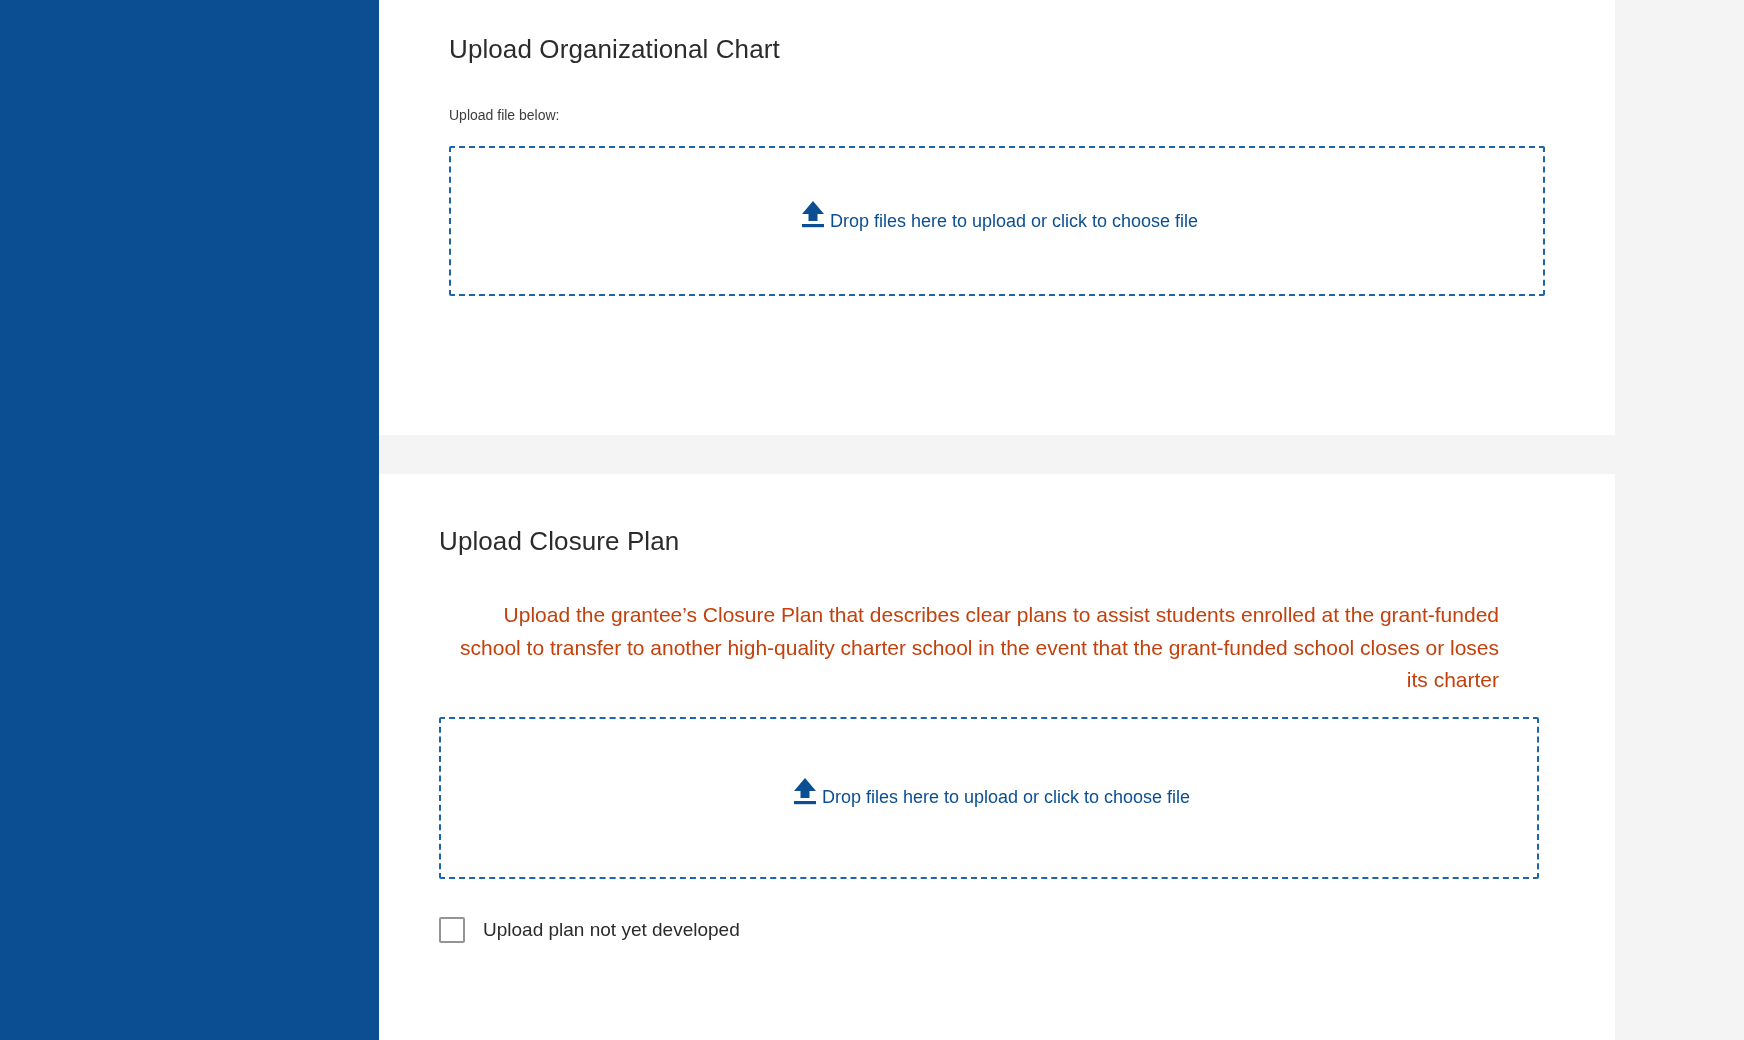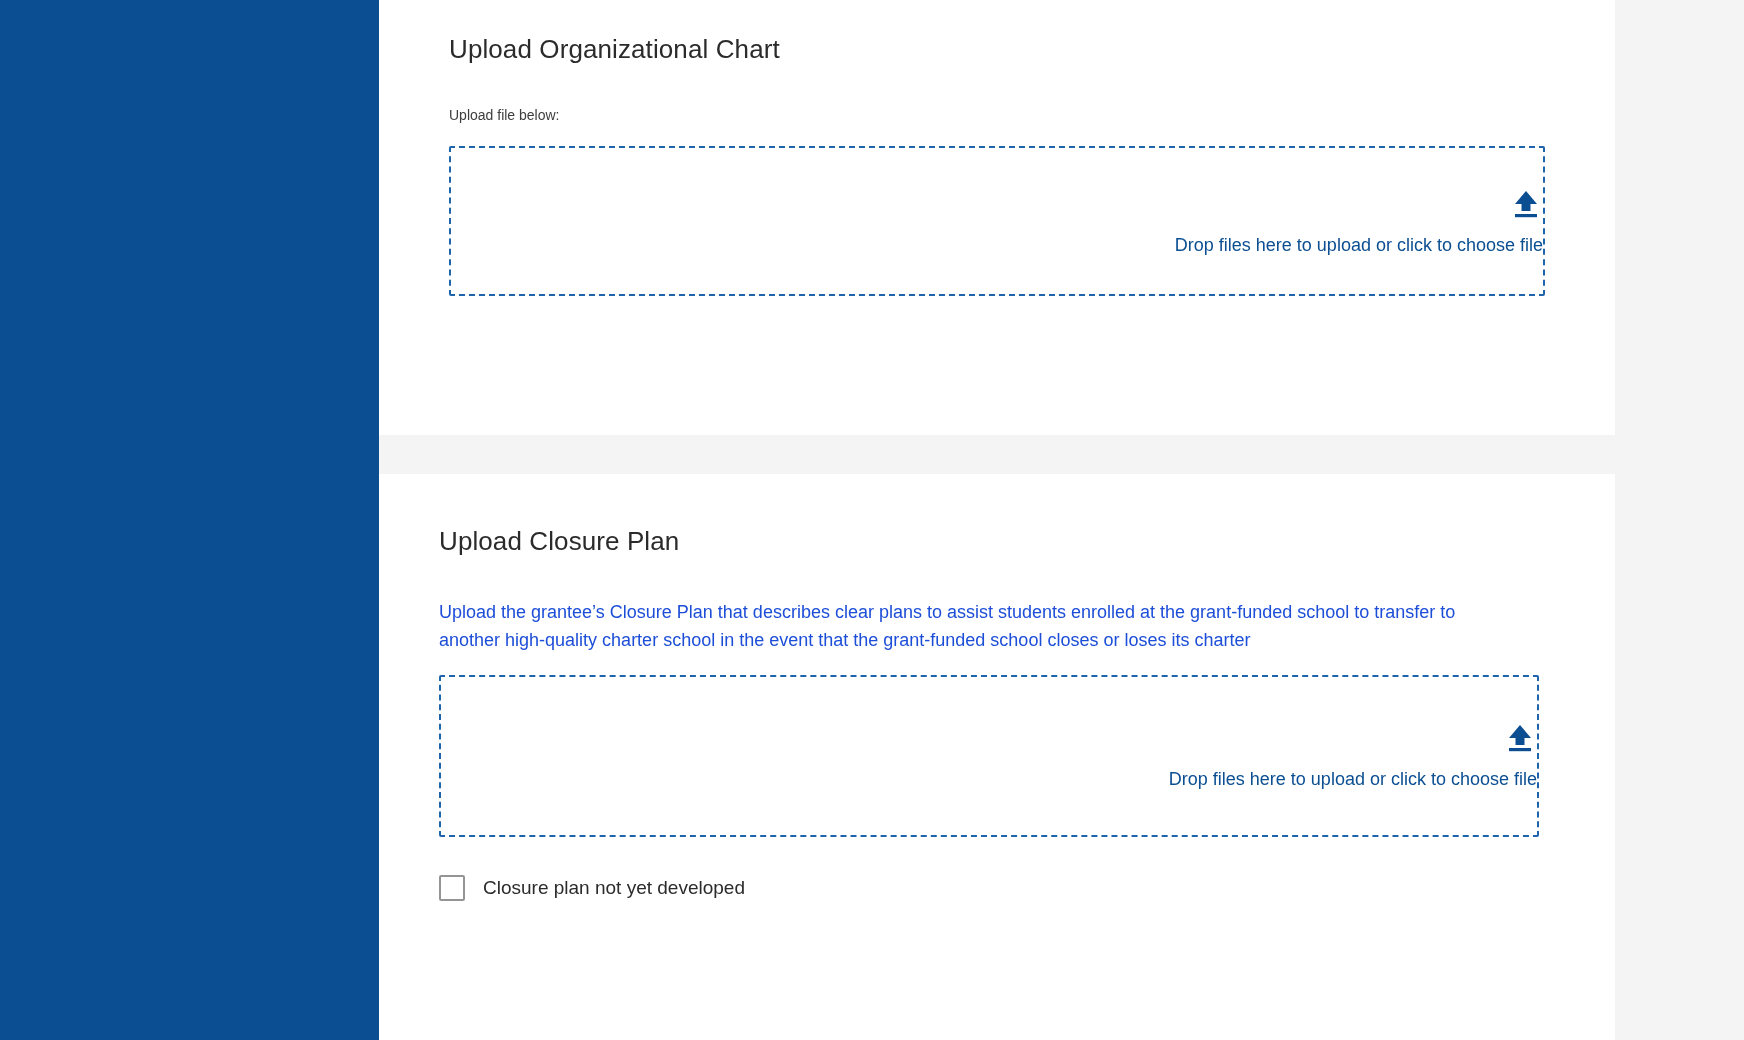--- a/index.html
+++ b/index.html
@@ -65,34 +65,35 @@
   .card-closure .card-title {
     margin-bottom: 42px;
   }
   .field-label {
     font-size: 14px;
     color: #3d3d3d;
     margin-bottom: 20px;
     line-height: 1.5;
   }
   .desc {
-    font-size: 18px;
-    color: #1d4ed8;
+    font-size: 21px;
+    color: #c2410c;
     line-height: 1.55;
     margin-bottom: 20px;
     max-width: 1060px;
+    text-align: right;
   }
 
   .dropzone {
     border: 2px dashed #1e64ab;
     border-radius: 2px;
     height: 150px;
     display: flex;
-    flex-direction: column;
-    align-items: flex-end;
+    flex-direction: row;
+    align-items: center;
     justify-content: center;
     box-sizing: border-box;
     background: #ffffff;
     cursor: pointer;
   }
   .dz-org { width: 1096px; }
   .dz-closure { width: 1100px; height: 162px; }
 
   .upload-icon {
     margin-bottom: 14px;
@@ -156,18 +157,18 @@
         <span class="upload-icon">
           <svg width="34" height="34" viewBox="0 0 34 34" xmlns="http://www.w3.org/2000/svg">
             <path d="M17 4 L28 17 L21.5 17 L21.5 24 L12.5 24 L12.5 17 L6 17 Z" fill="#0b4f92"></path>
             <rect x="6" y="27" width="22" height="3.2" fill="#0b4f92"></rect>
           </svg>
         </span>
         <span class="dz-text">Drop files here to upload or click to choose file</span>
       </div>
       <div class="checkbox-row">
         <span class="checkbox"></span>
-        <span class="checkbox-label">Closure plan not yet developed</span>
+        <span class="checkbox-label">Upload plan not yet developed</span>
       </div>
     </section>
 
   </div>
 </div>
 
 </body></html>

